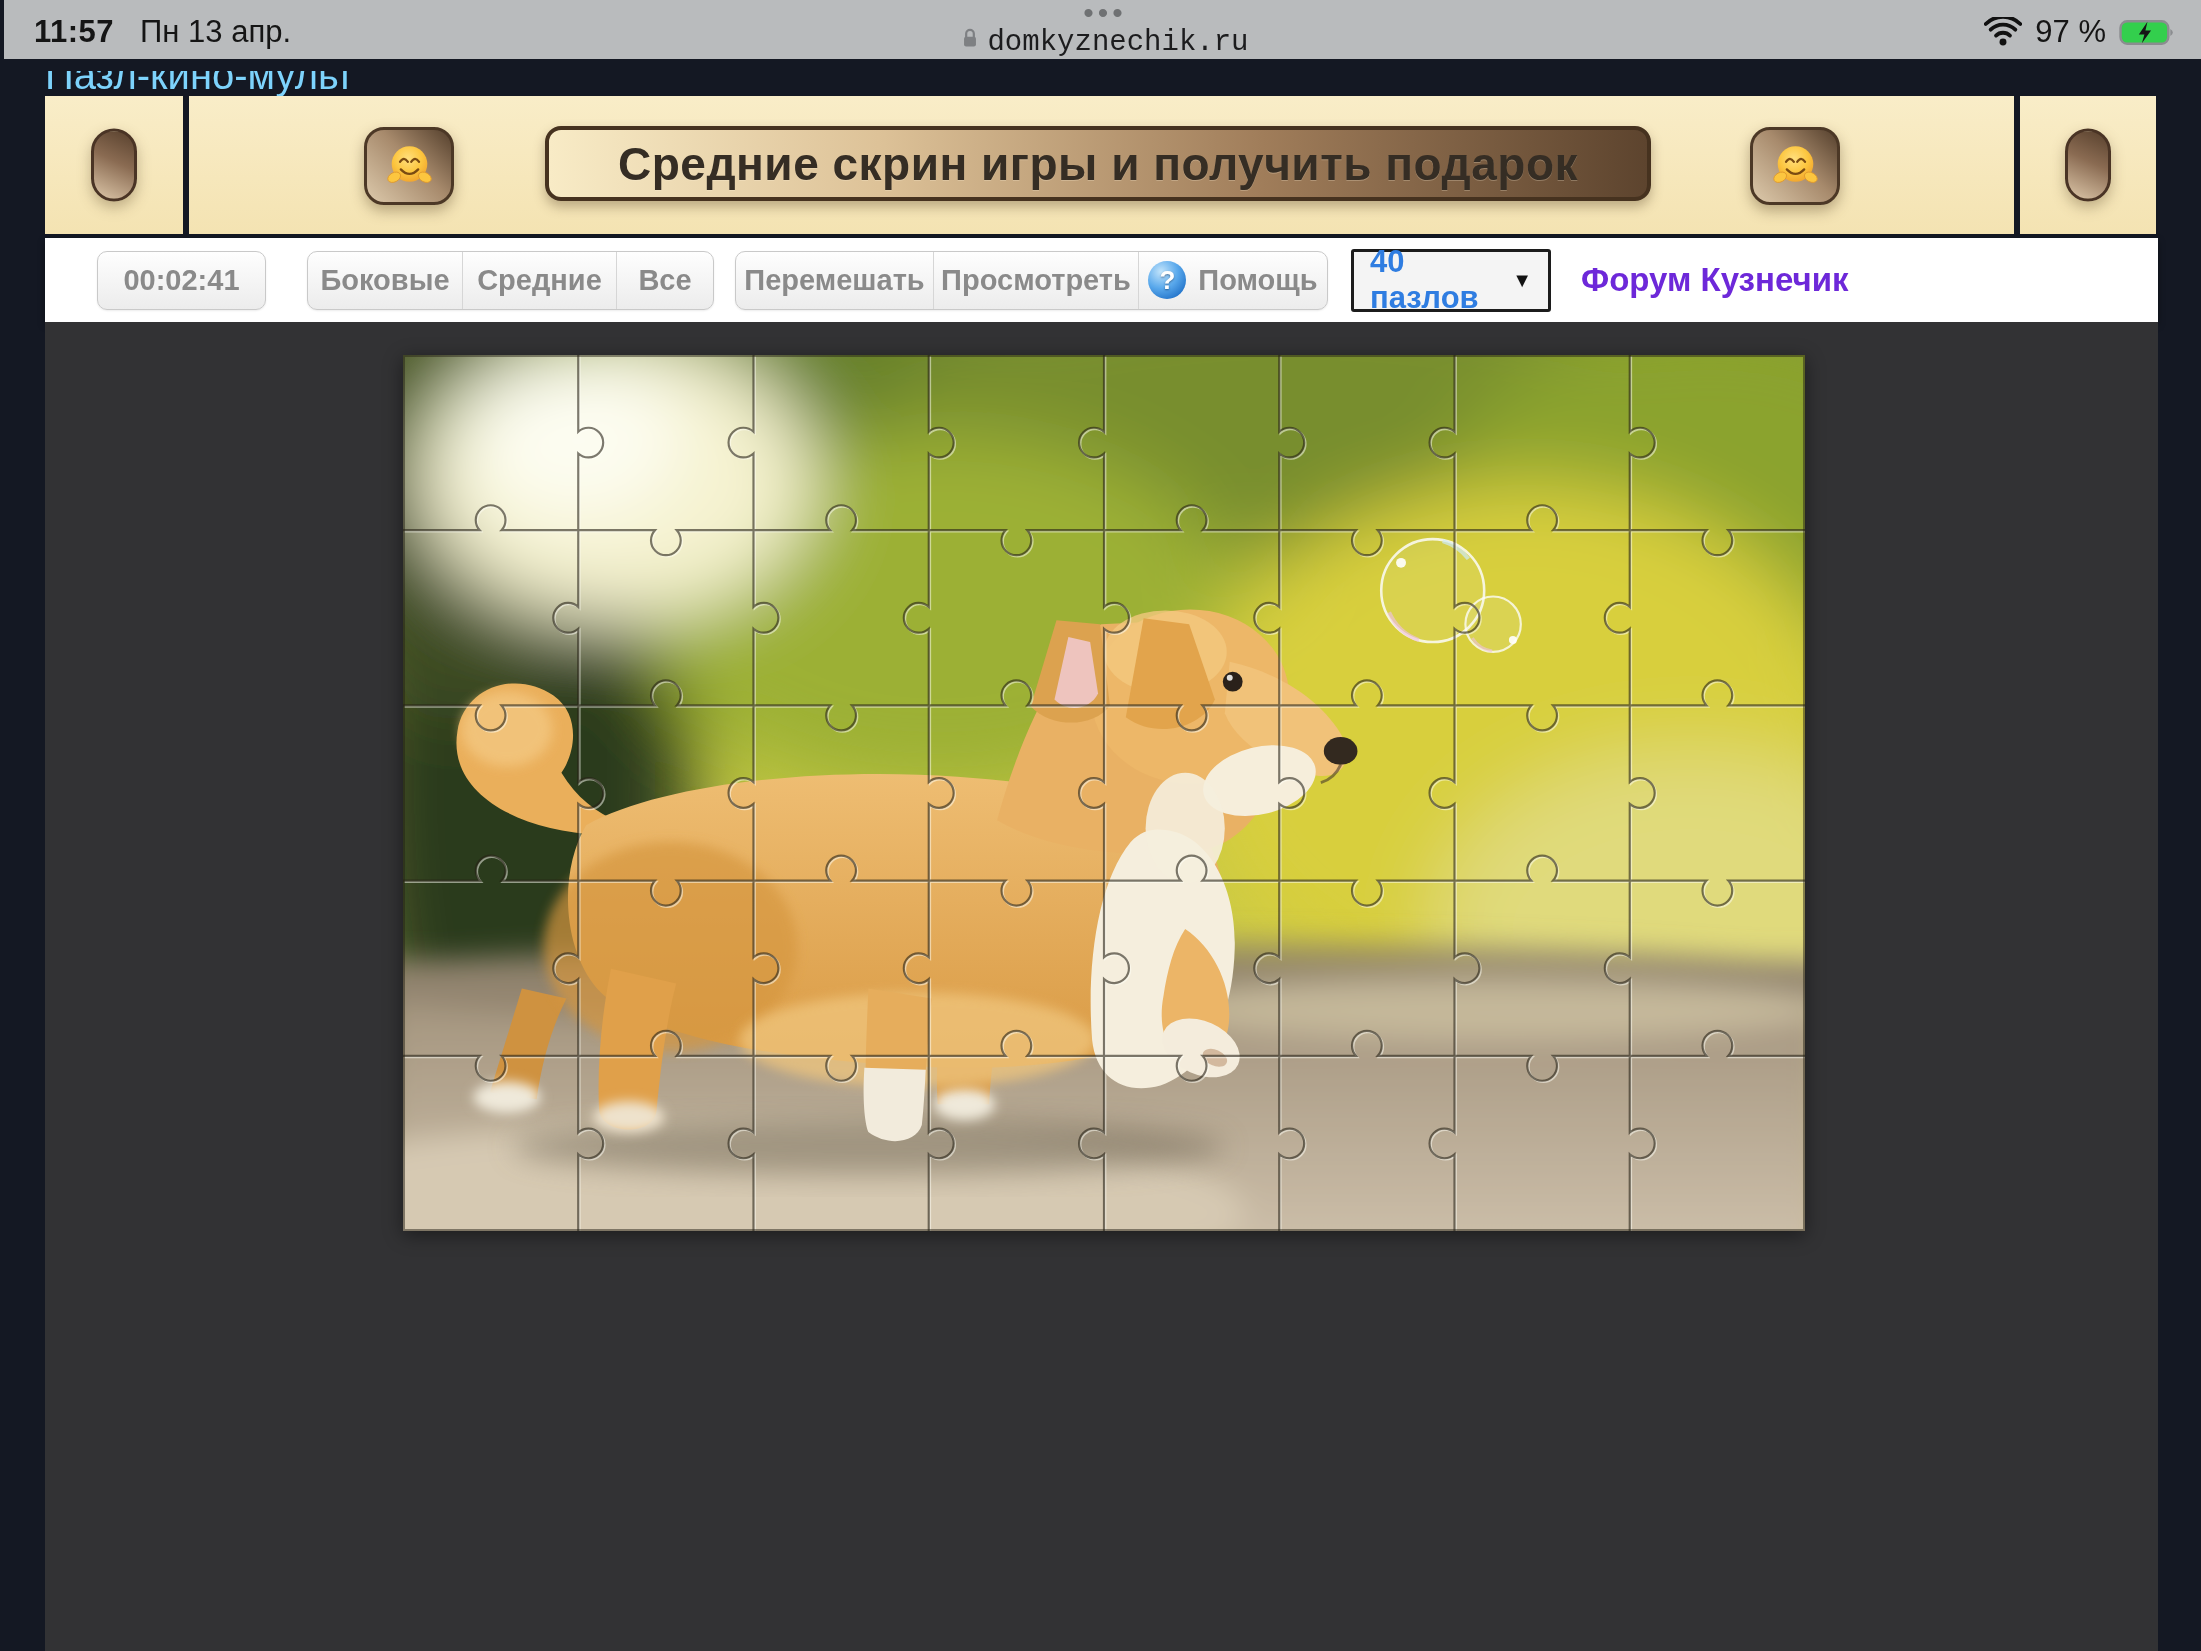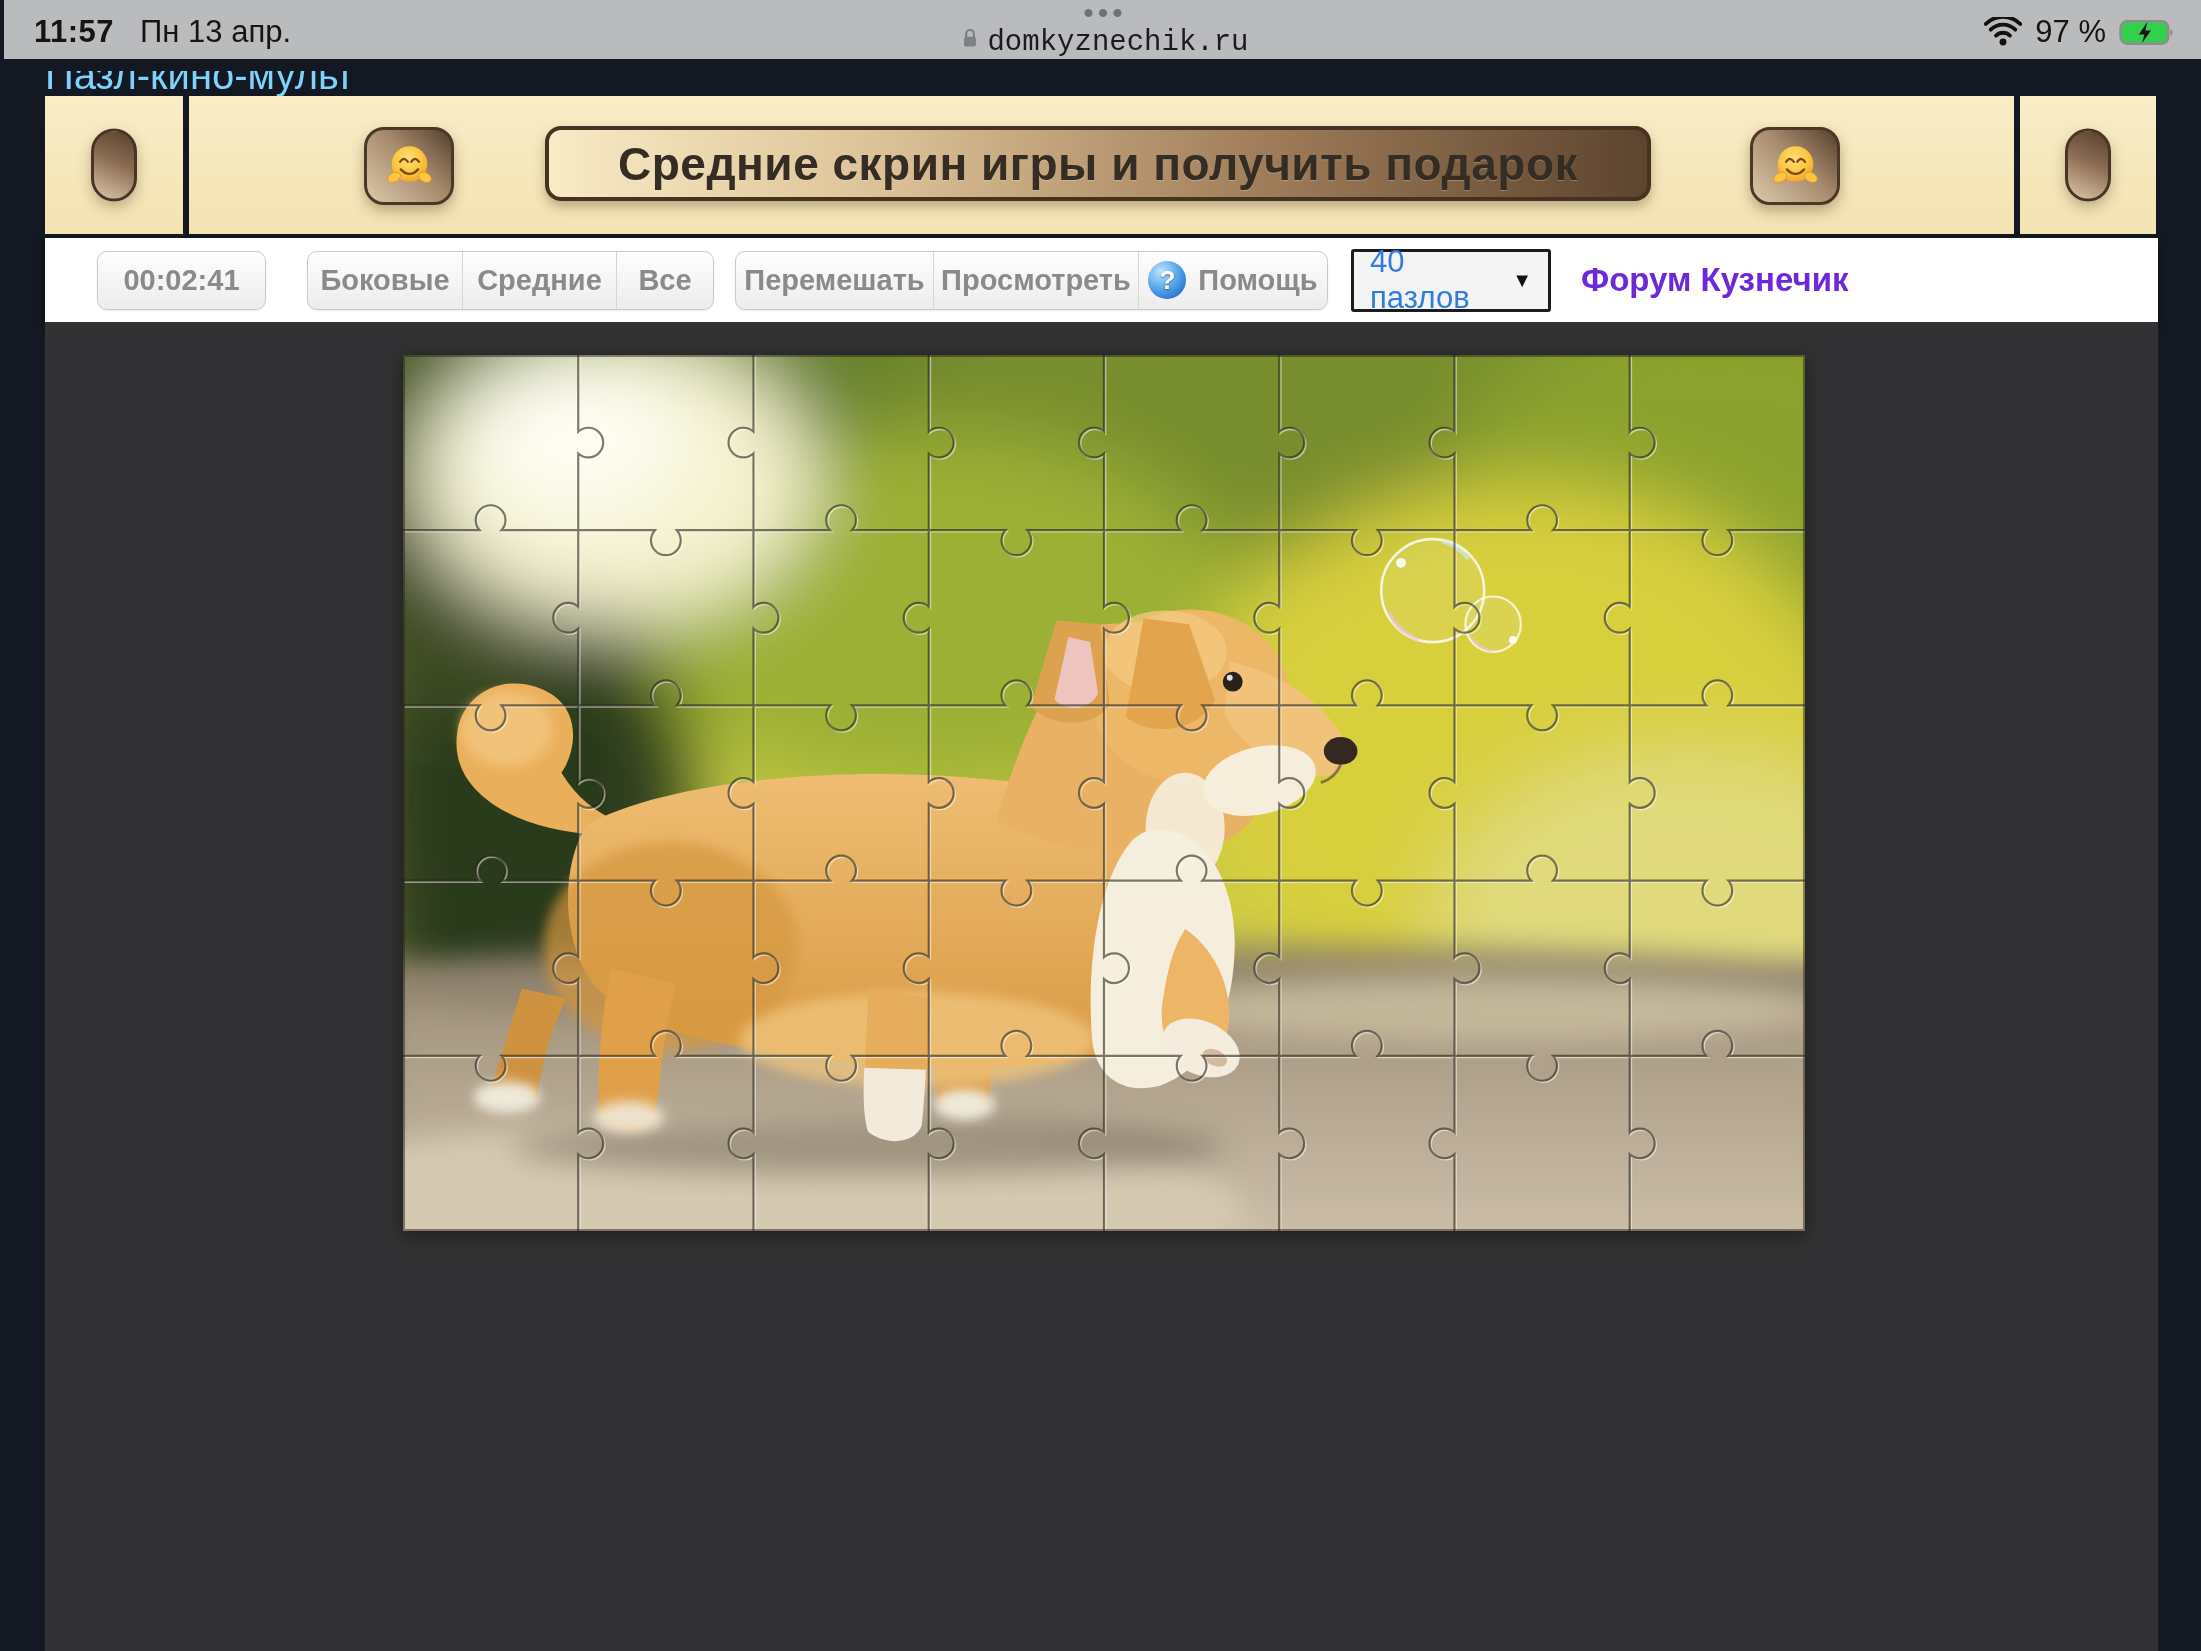--- a/index.html
+++ b/index.html
@@ -107,20 +107,21 @@
     color:#fff; font-size:26px; font-weight:bold;
     display:flex; align-items:center; justify-content:center;
     text-shadow:0 1px 2px rgba(0,30,70,.5);
   }
   .tb-select{
     margin-left:23px; width:200px; height:63px;
     border:3px solid #1c1c1c; border-radius:3px;
     background:#f4f4f4;
     display:flex; align-items:center; justify-content:space-between;
     padding:0 16px;
+    font-weight:bold;
   }
   .tb-select .val{ color:#2f7de1; font-size:31px; }
   .tb-select .caret{ color:#111; font-size:20px; }
   .forum-link{ margin-left:30px; color:#6d28d9; font-weight:bold; font-size:33px; text-decoration:none;}
 
   
   .play-area{
     position:absolute; left:45px; top:322px; width:2113px; height:1330px;
     background:#323234;
   }

